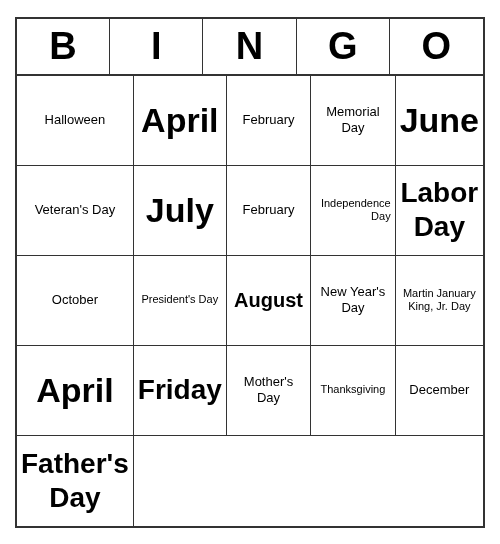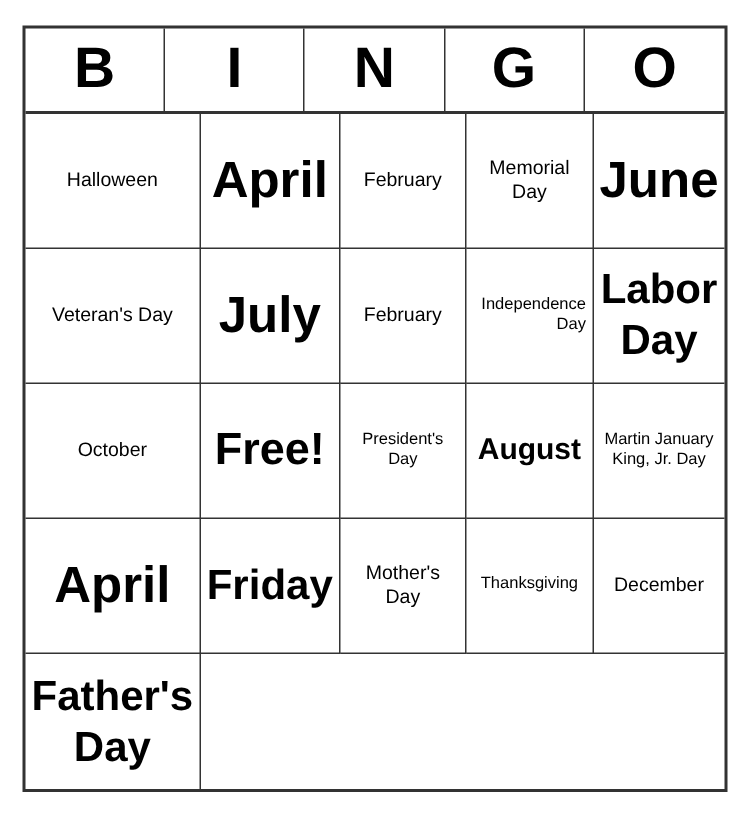--- a/index.html
+++ b/index.html
@@ -135,27 +135,27 @@
       <div class="bingo-cell">
         <span class="cell-text" style="font-size: 11px; line-height: 1.2; text-align: right;">Independence Day</span>
       </div>
       <div class="bingo-cell">
         <span class="cell-text large">Labor Day</span>
       </div>
       <div class="bingo-cell">
         <span class="cell-text">October</span>
       </div>
       <div class="bingo-cell">
-        <span class="cell-text free">Free!</span>
-      </div>
-      <div class="bingo-cell">
         <span class="cell-text" style="font-size: 11px; line-height: 1.2;">President's Day</span>
       </div>
       <div class="bingo-cell">
         <span class="cell-text medium">August</span>
+      </div>
+      <div class="bingo-cell">
+        <span class="cell-text">New Year's Day</span>
       </div>
       <div class="bingo-cell">
         <span class="cell-text" style="font-size: 11px; line-height: 1.2;">Martin January King, Jr. Day</span>
       </div>
       <div class="bingo-cell">
         <span class="cell-text xlarge">April</span>
       </div>
       <div class="bingo-cell">
         <span class="cell-text large">Friday</span>
       </div>

